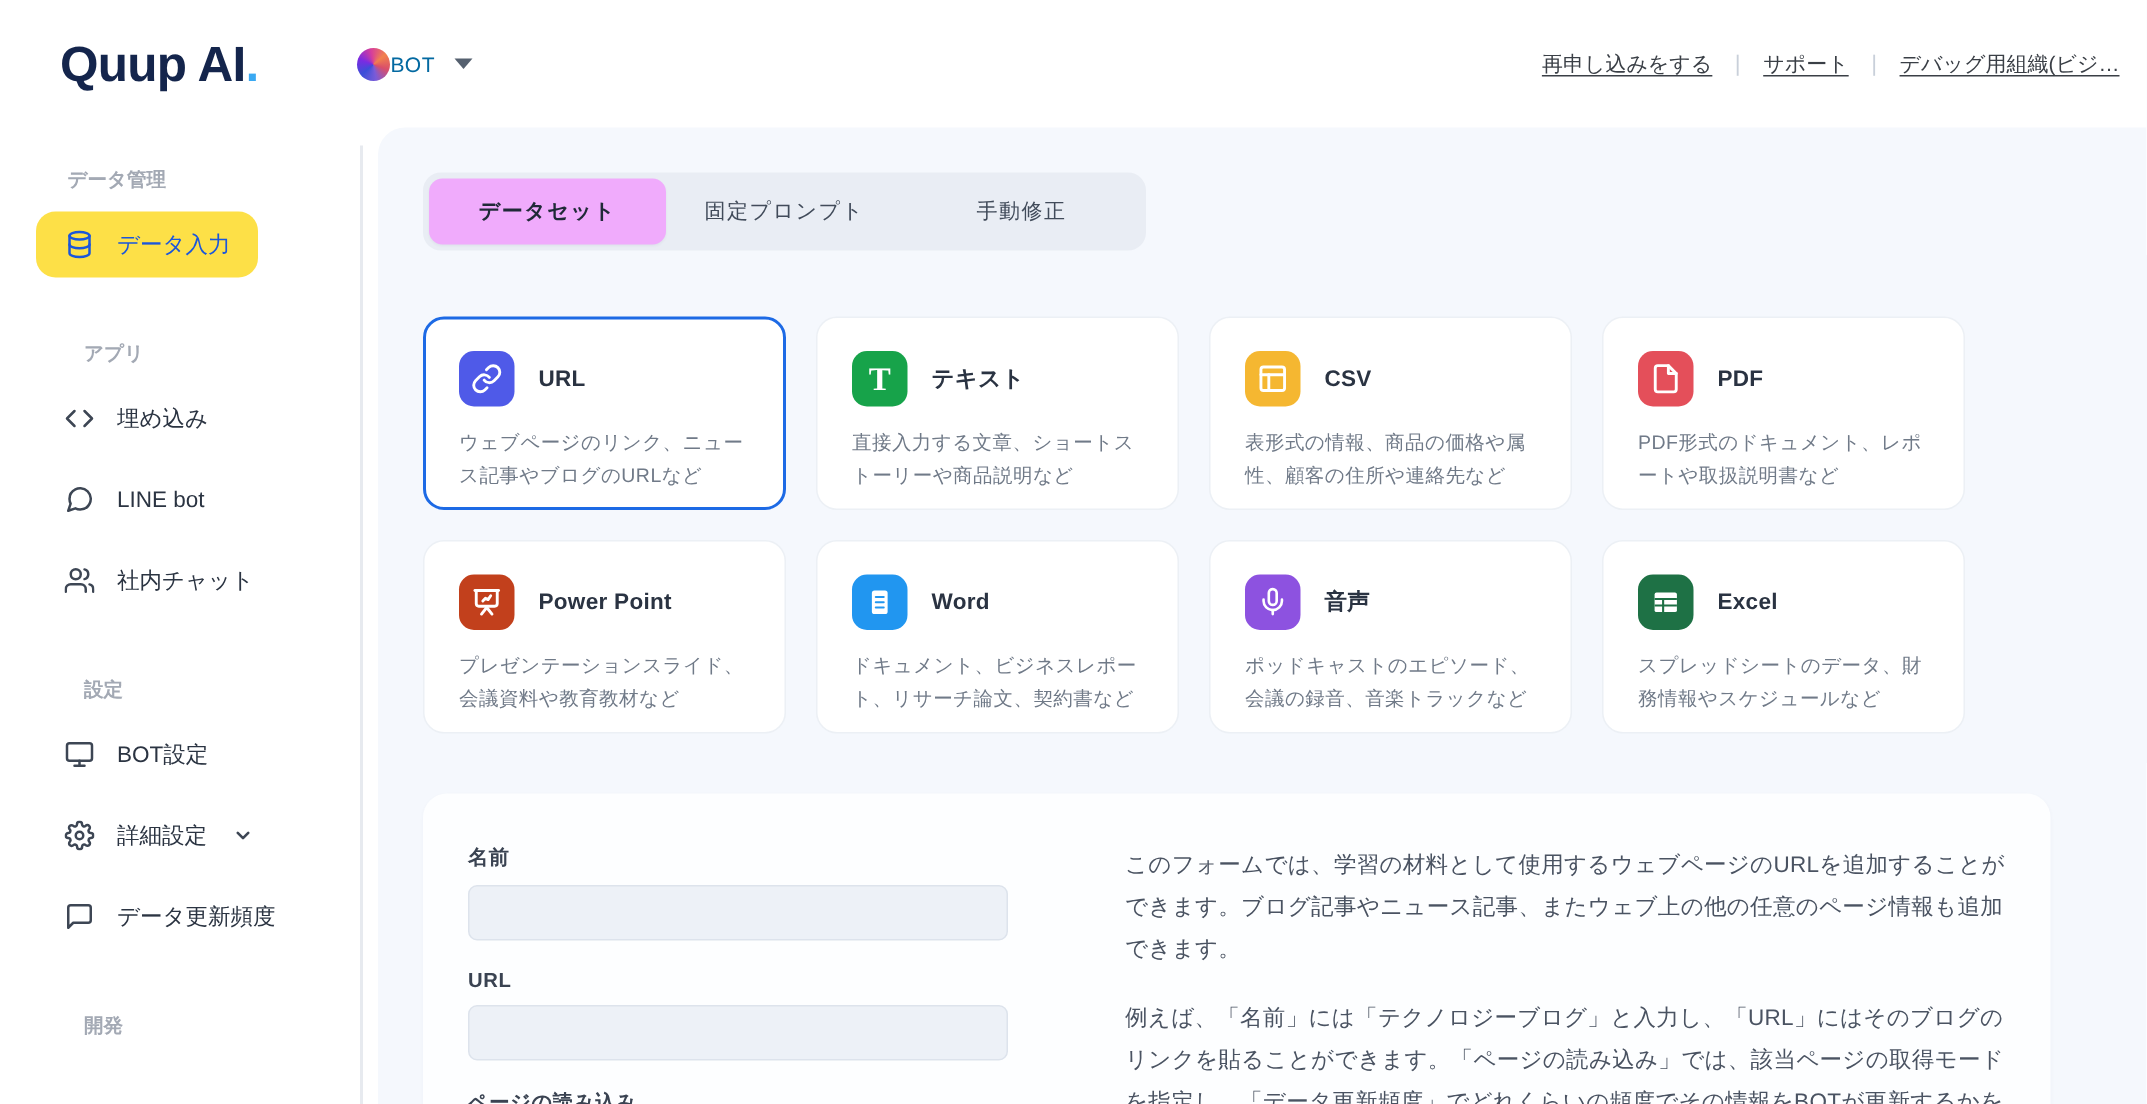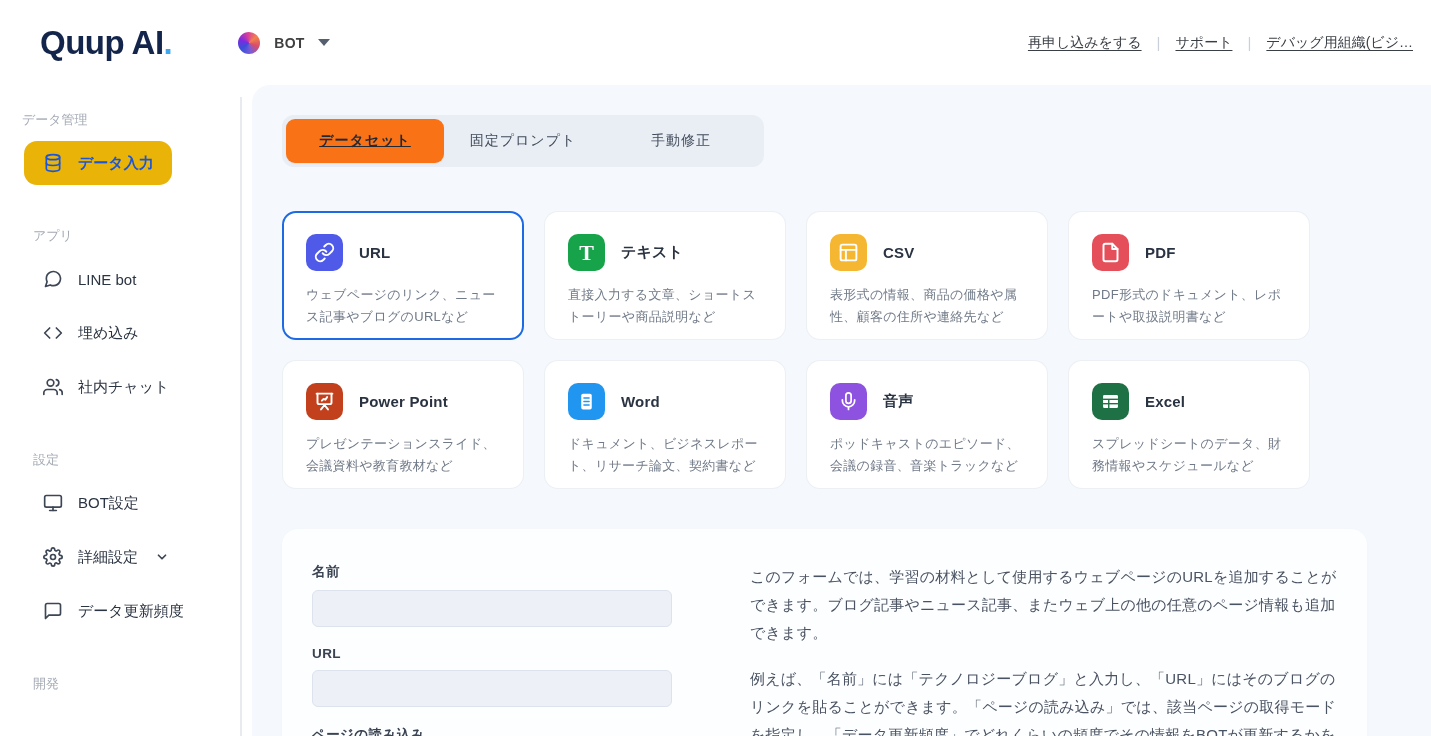--- a/index.html
+++ b/index.html
@@ -6,49 +6,49 @@
   html,body { width:1431px; height:736px; overflow:hidden; background:#fff;
     font-family:"Liberation Sans","DejaVu Sans",sans-serif; color:#2b3442; }
 
   
   .header { height:85px; display:flex; align-items:center; padding:0 18px 0 40px; background:#fff; }
   .logo { font-size:33px; font-weight:bold; color:#14254c; letter-spacing:-0.5px; white-space:nowrap; }
   .logo .dot { color:#3aa9f2; }
   .bot-selector { display:flex; align-items:center; margin-left:66px; cursor:pointer; }
   .avatar { width:22px; height:22px; border-radius:50%;
     background:conic-gradient(from 230deg,#3b4fd8,#7a2be2,#d63e9b,#f2814d,#d94e6a,#7a5bd8,#3b4fd8); }
-  .bot-label { margin-left:14px; font-size:14px; font-weight:bold; color:#404040; letter-spacing:0.3px; }
+  .bot-label { margin-left:0; font-size:14px; font-weight:normal; color:#0369a1; letter-spacing:0.3px; }
   .caret-down { width:0; height:0; margin-left:13px; border-left:6px solid transparent;
     border-right:6px solid transparent; border-top:7px solid #55606f; }
   .header-links { margin-left:auto; display:flex; align-items:center; font-size:14px; color:#3a3f46; }
   .header-links a { color:#3a3f46; text-decoration:underline; text-underline-offset:3px; white-space:nowrap; cursor:pointer; }
   .link-sep { color:#c9d0da; margin:0 15px; font-size:15px; }
 
   
   .content-row { display:flex; height:651px; }
 
   
   .sidebar { width:252px; position:relative; padding-top:26px; background:#fff; flex:none; }
   .sidebar-divider { position:absolute; top:12px; bottom:-10px; right:10px; width:2px; background:#e7eaef; }
-  .section-label { padding-left:22px; font-size:13px; color:#a3a9b4; margin-bottom:12px; }
+  .section-label { padding-left:45px; font-size:13px; color:#a3a9b4; margin-bottom:12px;font-weight:bold; }
   .section-gap { margin-top:42px;margin-left:11px; }
   .nav-item { display:flex; align-items:center; gap:15px; height:44px; margin:0 0 10px 24px;
     padding:0 18px 0 19px; width:fit-content; border-radius:13px; font-size:15px; color:#2b3442; cursor:pointer; }
   .nav-item svg { width:20px; height:20px; stroke:#3d4654; flex:none; }
-  .nav-item.active { background:#eab308; color:#1a56db; font-weight:700; }
+  .nav-item.active { background:#fde047; color:#1a56db; font-weight:400; }
   .nav-item.active svg { stroke:#1a56db; }
   .nav-chevron { width:14px !important; height:14px !important; margin-left:2px; }
 
   
   .main { flex:1; background:#f5f8fd; border-top-left-radius:18px; padding:30px 0 0 30px; overflow:hidden; }
 
   .tab-bar { width:482px; height:52px; background:#e9edf4; border-radius:12px; display:flex; padding:4px; }
   .tab { flex:1; display:flex; align-items:center; justify-content:center; font-size:14px;
     color:#414b5a; border-radius:9px; cursor:pointer; letter-spacing:1px; }
-  .tab.active { background:#f97316; color:#1f2937; font-weight:bold; box-shadow:0 1px 2px rgba(20,40,80,0.05);text-decoration:underline; }
+  .tab.active { background:#f0abfc; color:#1f2937; font-weight:bold; box-shadow:0 1px 2px rgba(20,40,80,0.05); }
 
   .cards-grid { display:grid; grid-template-columns:repeat(4,242px); gap:20px; margin-top:44px; }
   .card { background:#fff; border-radius:14px; border:1px solid rgba(228,233,241,0.7);
     padding:22px 23px; height:129px; cursor:pointer; }
   .card.selected { border:2px solid #1d6ae5; padding:21px 22px; }
   .card-head { display:flex; align-items:center; gap:16px; margin-bottom:13px; }
   .card-icon { width:37px; height:37px; border-radius:10px; display:flex; align-items:center;
     justify-content:center; flex:none; }
   .card-icon svg { width:21px; height:21px; }
   .card-icon .tletter { color:#fff; font-family:"Liberation Serif","DejaVu Serif",serif; font-size:22px; font-weight:bold; }
@@ -100,31 +100,31 @@
           <path d="M4 12v7c0 1.66 3.58 3 8 3s8-1.34 8-3v-7"></path>
         </svg>
       <span>データ入力</span>
     </div>
 
 
     <div class="section-label section-gap">アプリ</div>
 
     <div class="nav-item">
       <svg viewBox="0 0 24 24" fill="none" stroke-width="2" stroke-linecap="round" stroke-linejoin="round">
-          <path d="M21 11.5a8.38 8.38 0 0 1-.9 3.8 8.5 8.5 0 0 1-7.6 4.7 8.38 8.38 0 0 1-3.8-.9L3 21l1.9-5.7a8.38 8.38 0 0 1-.9-3.8 8.5 8.5 0 0 1 4.7-7.6 8.38 8.38 0 0 1 3.8-.9h.5a8.48 8.48 0 0 1 8 8v.5z"></path>
-        </svg>
-      <span>LINE bot</span>
-    </div>
-
-    <div class="nav-item">
-      <svg viewBox="0 0 24 24" fill="none" stroke-width="2" stroke-linecap="round" stroke-linejoin="round">
           <polyline points="16 18 22 12 16 6"></polyline>
           <polyline points="8 6 2 12 8 18"></polyline>
         </svg>
       <span>埋め込み</span>
+    </div>
+
+    <div class="nav-item">
+      <svg viewBox="0 0 24 24" fill="none" stroke-width="2" stroke-linecap="round" stroke-linejoin="round">
+          <path d="M21 11.5a8.38 8.38 0 0 1-.9 3.8 8.5 8.5 0 0 1-7.6 4.7 8.38 8.38 0 0 1-3.8-.9L3 21l1.9-5.7a8.38 8.38 0 0 1-.9-3.8 8.5 8.5 0 0 1 4.7-7.6 8.38 8.38 0 0 1 3.8-.9h.5a8.48 8.48 0 0 1 8 8v.5z"></path>
+        </svg>
+      <span>LINE bot</span>
     </div>
 
     <div class="nav-item">
       <svg viewBox="0 0 24 24" fill="none" stroke-width="2" stroke-linecap="round" stroke-linejoin="round">
           <path d="M17 21v-2a4 4 0 0 0-4-4H5a4 4 0 0 0-4 4v2"></path>
           <circle cx="9" cy="7" r="4"></circle>
           <path d="M23 21v-2a4 4 0 0 0-3-3.87"></path>
           <path d="M16 3.13a4 4 0 0 1 0 7.75"></path>
         </svg>
       <span>社内チャット</span>

